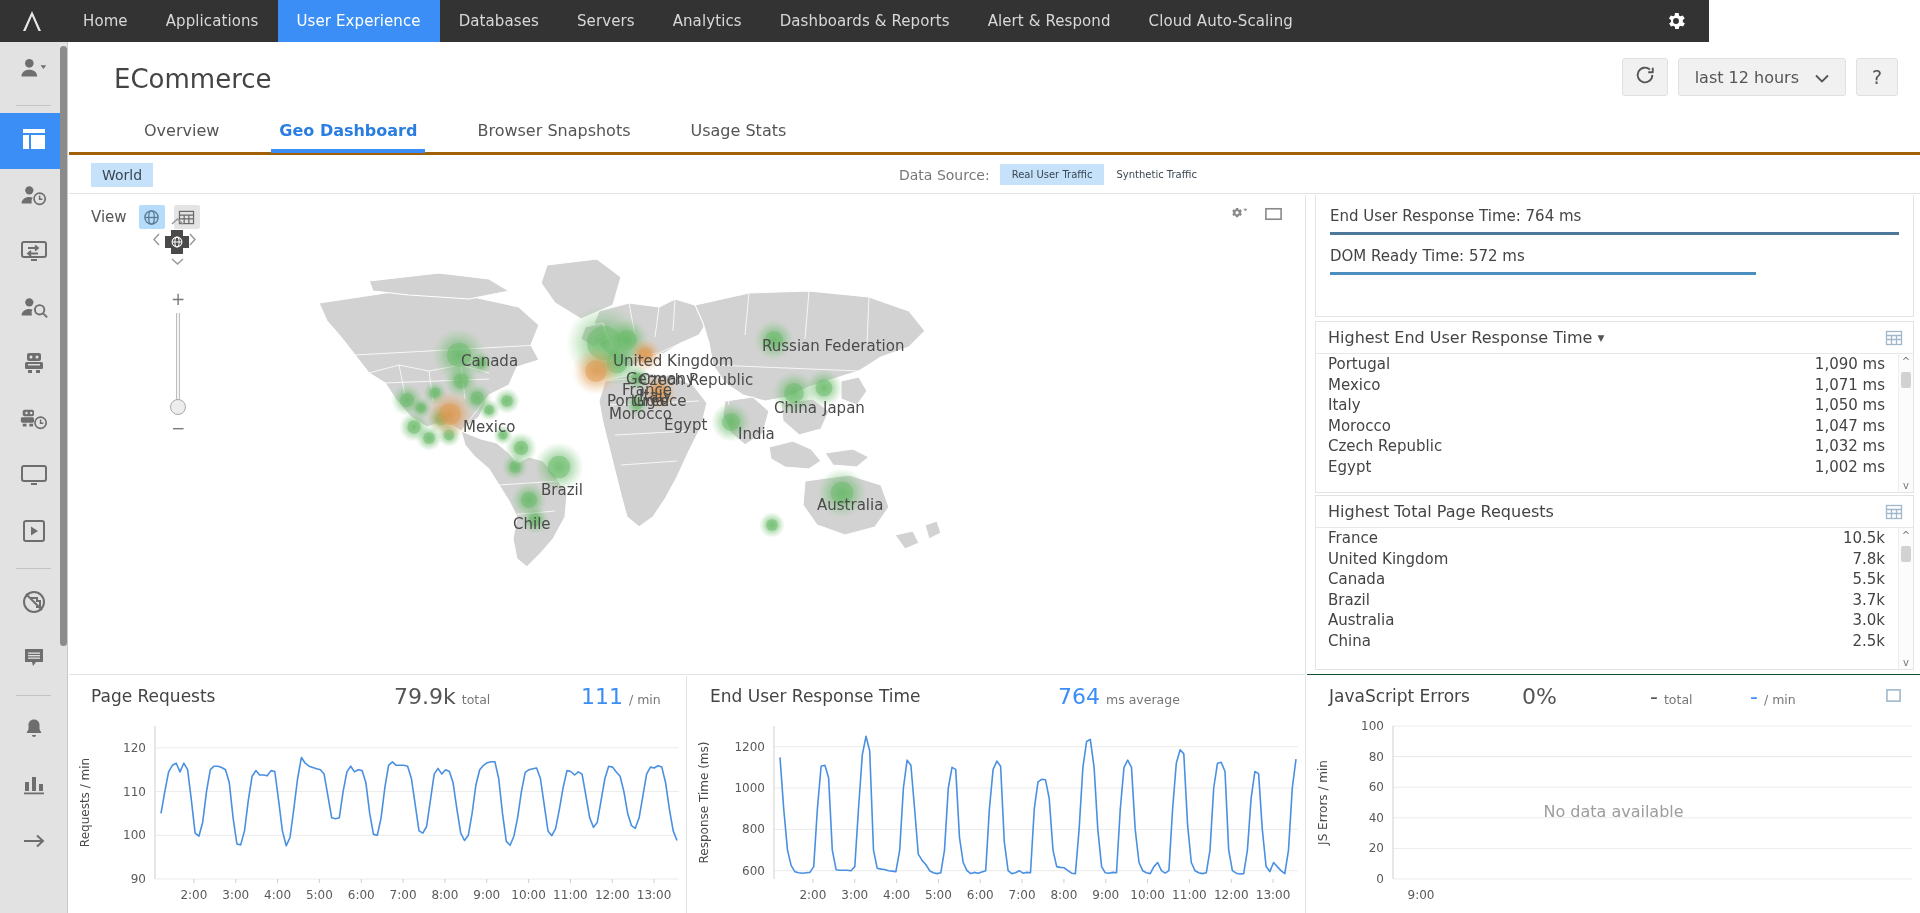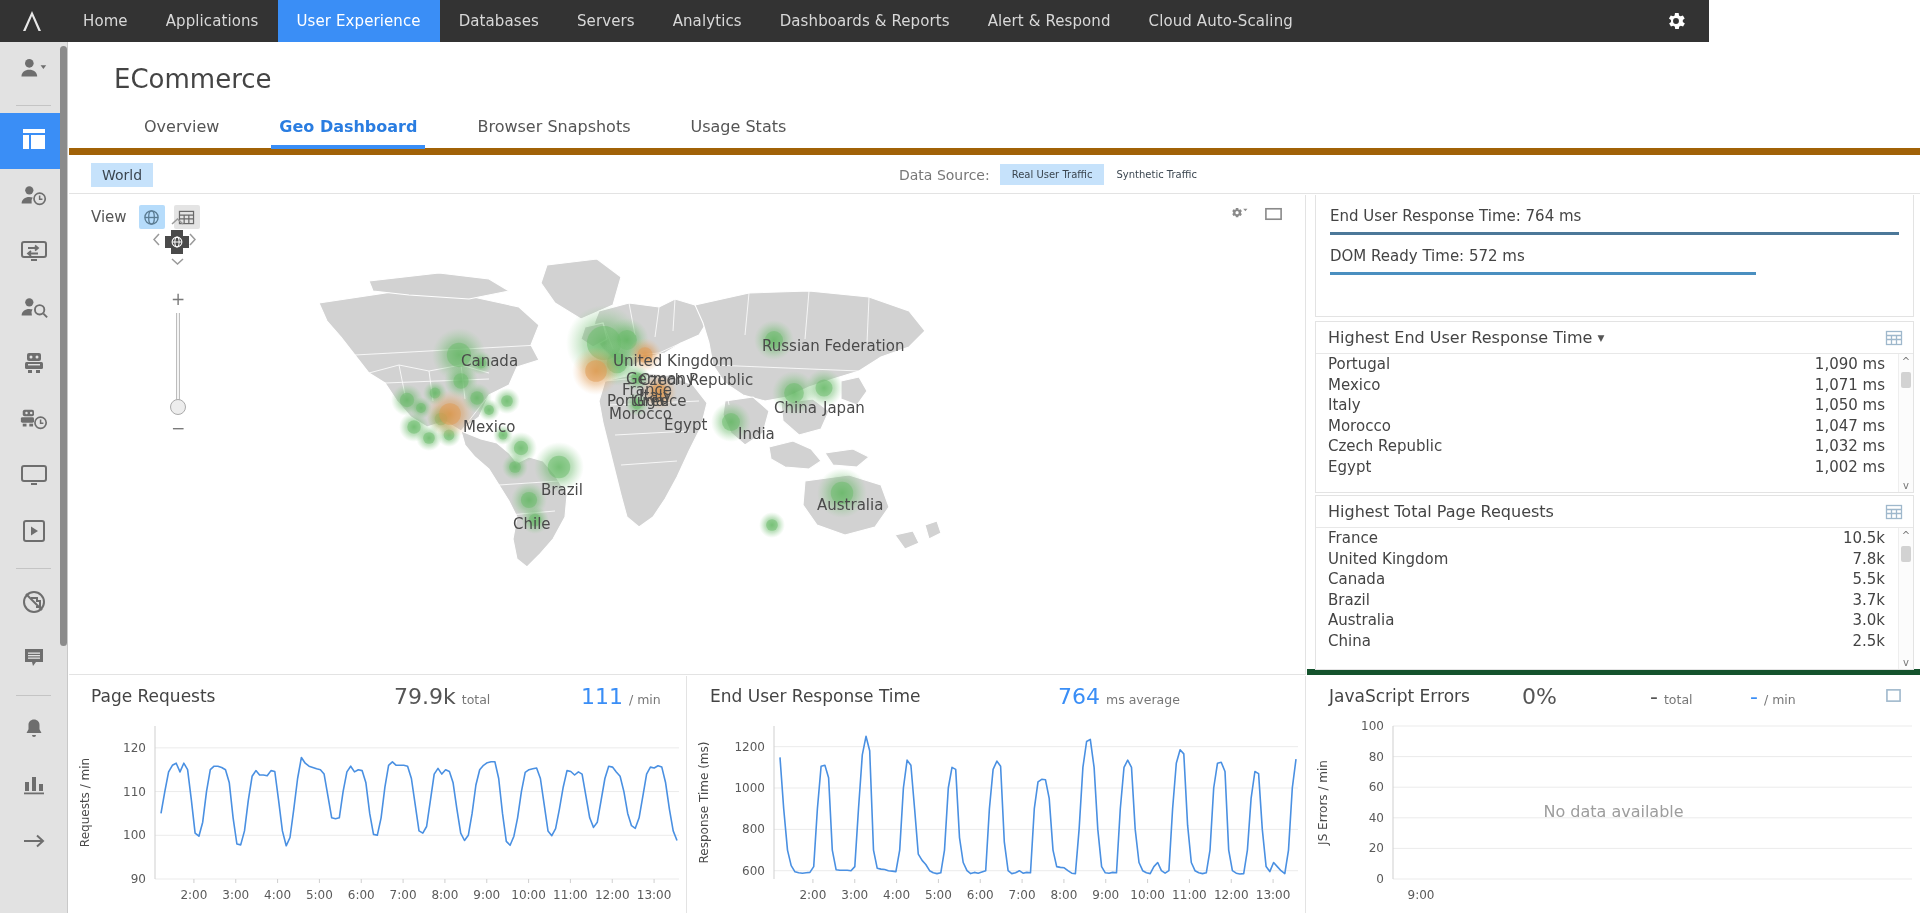--- a/index.html
+++ b/index.html
@@ -76,21 +76,21 @@
   }
   #refresh-btn { width: 46px; }
   #timerange-btn {
     padding: 0 16px; gap: 16px; font-size: 16px; color: #555;
   }
   #help-btn { width: 42px; font-size: 19px; color: #555; }
 
   
   #tabs {
     position: absolute; top: 110px; left: 69px; width: 1851px; height: 45px;
-    background: #ffffff; border-bottom: 7px solid #a16207;
+    background: #ffffff; border-bottom: 3px solid #a16207;
     display: flex; align-items: flex-end; padding-left: 45px;
   }
   .tab {
     padding: 0 30px 12px 30px; font-size: 16px; color: #555;
     cursor: pointer; position: relative;
   }
   .tab.active { color: #2a7de1; font-weight: bold; }
   .tab.active::after {
     content: ""; position: absolute; left: 22px; right: 22px; bottom: -1px;
     height: 4px; background: #3a8ef6;
@@ -178,21 +178,21 @@
   }
 
   .country-label {
     position: absolute; font-size: 15px; color: #4a4a4a;
     white-space: nowrap; pointer-events: none;
   }
 
   
   #right-panel {
     position: absolute; top: 195px; left: 1307px; width: 613px; height: 480px;
-    background: #fff; border-bottom: 6px solid #14532d;
+    background: #fff; border-bottom: 1px solid #14532d;
   }
   #metric-box {
     position: absolute; top: 0; left: 8px; right: 6px; height: 122px;
     border: 1px solid #e3e3e3; border-top: none;
     padding: 12px 14px 0 14px;
   }
   .metric-line { margin-bottom: 2px; }
   .metric-text { font-size: 15px; color: #444; }
   .metric-bar { height: 3px; margin: 7px 0 12px 0; }
   #bar-eurt  { background: #4c7899; }
@@ -435,20 +435,41 @@
       <svg width="28" height="20" viewBox="0 0 28 20" fill="none" stroke="#6e6e6e" stroke-width="2">
           <path d="M4 10h19M17 4.5l6 5.5-6 5.5"></path>
         </svg>
     </span>
   </div>
   <div id="rail-scrollbar"></div>
 </div>
 
 <div id="page-header">
   <div id="page-title">ECommerce</div>
+  <div id="header-tools">
+    <div class="tool-btn" id="refresh-btn">
+      <span>
+        <svg width="22" height="22" viewBox="0 0 24 24" fill="none" stroke="#555" stroke-width="2">
+            <path d="M20 12a8 8 0 1 1-2.6-5.9"></path>
+            <path d="M20.5 4v5h-5" stroke-linejoin="round"></path>
+          </svg>
+      </span>
+    </div>
+    <div class="tool-btn" id="timerange-btn">
+      <span>last 12 hours</span>
+      <span>
+        <svg width="14" height="9" viewBox="0 0 14 9" fill="none" stroke="#555" stroke-width="1.8">
+            <path d="M1 1.5l6 6 6-6"></path>
+          </svg>
+      </span>
+    </div>
+    <div class="tool-btn" id="help-btn">
+      <span>?</span>
+    </div>
+  </div>
 </div>
 
 <div id="tabs">
   <div class="tab"><span>Overview</span></div>
   <div class="tab active"><span>Geo Dashboard</span></div>
   <div class="tab"><span>Browser Snapshots</span></div>
   <div class="tab"><span>Usage Stats</span></div>
 </div>
 
 <div id="subtoolbar">

